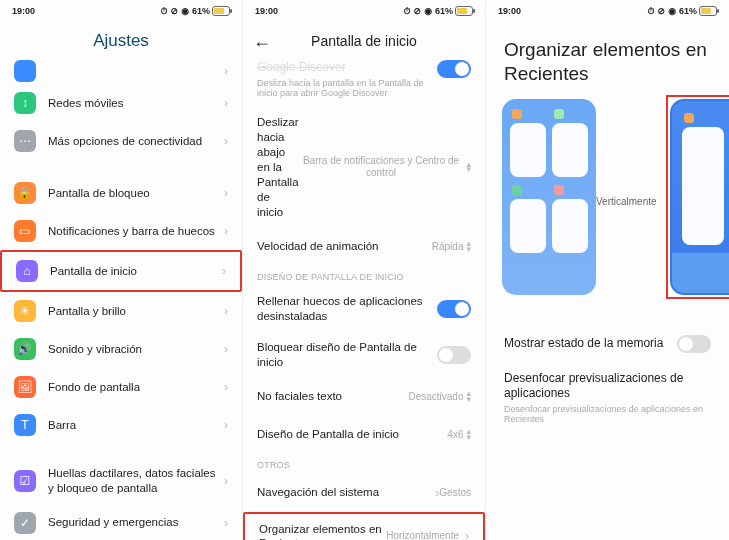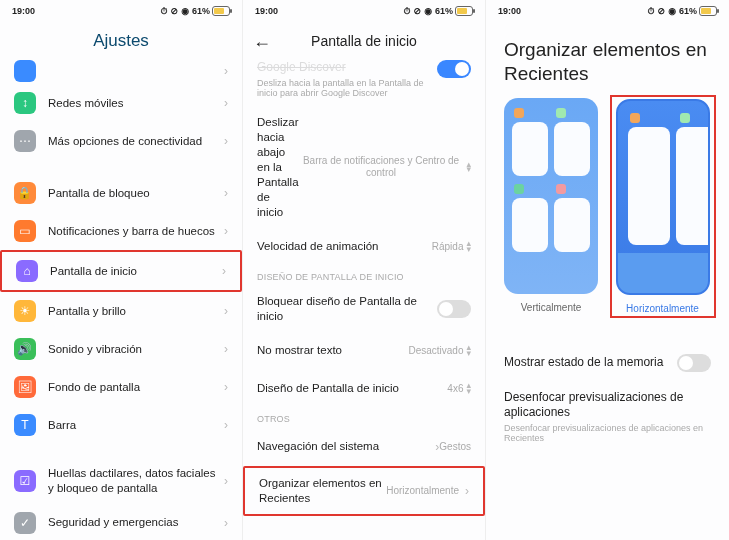--- a/index.html
+++ b/index.html
@@ -42,21 +42,21 @@
   .toggle { width: 34px; height: 18px; border-radius: 9px; position: relative; }
   .toggle.on { background: #3a87ff; }
   .toggle.off { background: #ddd; }
   .toggle .knob { width: 14px; height: 14px; background: #fff; border-radius: 50%; position: absolute; top: 2px; }
   .toggle.on .knob { right: 2px; }
   .toggle.off .knob { left: 2px; }
 
   
   .s3-title { font-size: 19px; font-weight: 400; color: #222; padding: 16px 18px 12px; line-height: 1.25; }
   .cards { display: flex; gap: 12px; padding: 0 16px 6px; }
-  .card-col { flex: 1; display: flex; flex-direction: column; align-items: center; }
+  .card-col { flex: 1; display: flex; flex-direction: row; align-items: center; }
   .card-col.hl { border: 2.5px solid #e0362e; padding: 2px; margin: -2.5px; }
   .card { width: 94px; height: 196px; border-radius: 14px; position: relative; overflow: hidden; }
   .card-v { background: linear-gradient(#6aa8f5, #7fb4f6); }
   .card-h { background: linear-gradient(#4a8cf2, #3a7ae6); border: 2px solid #3a7ae6; }
   .mini-tile { position:absolute; background:#fafcff; border-radius:8px; }
   .mini-sq { position:absolute; width:10px; height:10px; border-radius:3px; }
   .card-lbl { font-size: 10px; margin-top: 8px; color: #666; }
   .card-lbl.sel { color: #3a7ae6; font-weight: 500; }
 
   .s3-row { display:flex; align-items:center; padding: 12px 18px; }
@@ -199,27 +199,33 @@
           <span class="val">Rápida</span>
           <span class="updn">
             <span>▴</span>
             <span>▾</span>
           </span>
         </div>
       </div>
     <div class="section-lbl">DISEÑO DE PANTALLA DE INICIO</div>
     <div id="s2-rows2">
         <div class="row">
+          <span class="lbl">Rellenar huecos de aplicaciones desinstaladas</span>
+          <div class="toggle on">
+            <div class="knob"></div>
+          </div>
+        </div>
+        <div class="row">
           <span class="lbl">Bloquear diseño de Pantalla de inicio</span>
           <div class="toggle off">
             <div class="knob"></div>
           </div>
         </div>
         <div class="row">
-          <span class="lbl">No mostrar texto</span>
+          <span class="lbl">No faciales texto</span>
           <span class="val">Desactivado</span>
           <span class="updn">
             <span>▴</span>
             <span>▾</span>
           </span>
         </div>
         <div class="row">
           <span class="lbl">Diseño de Pantalla de inicio</span>
           <span class="val">4x6</span>
           <span class="updn">

